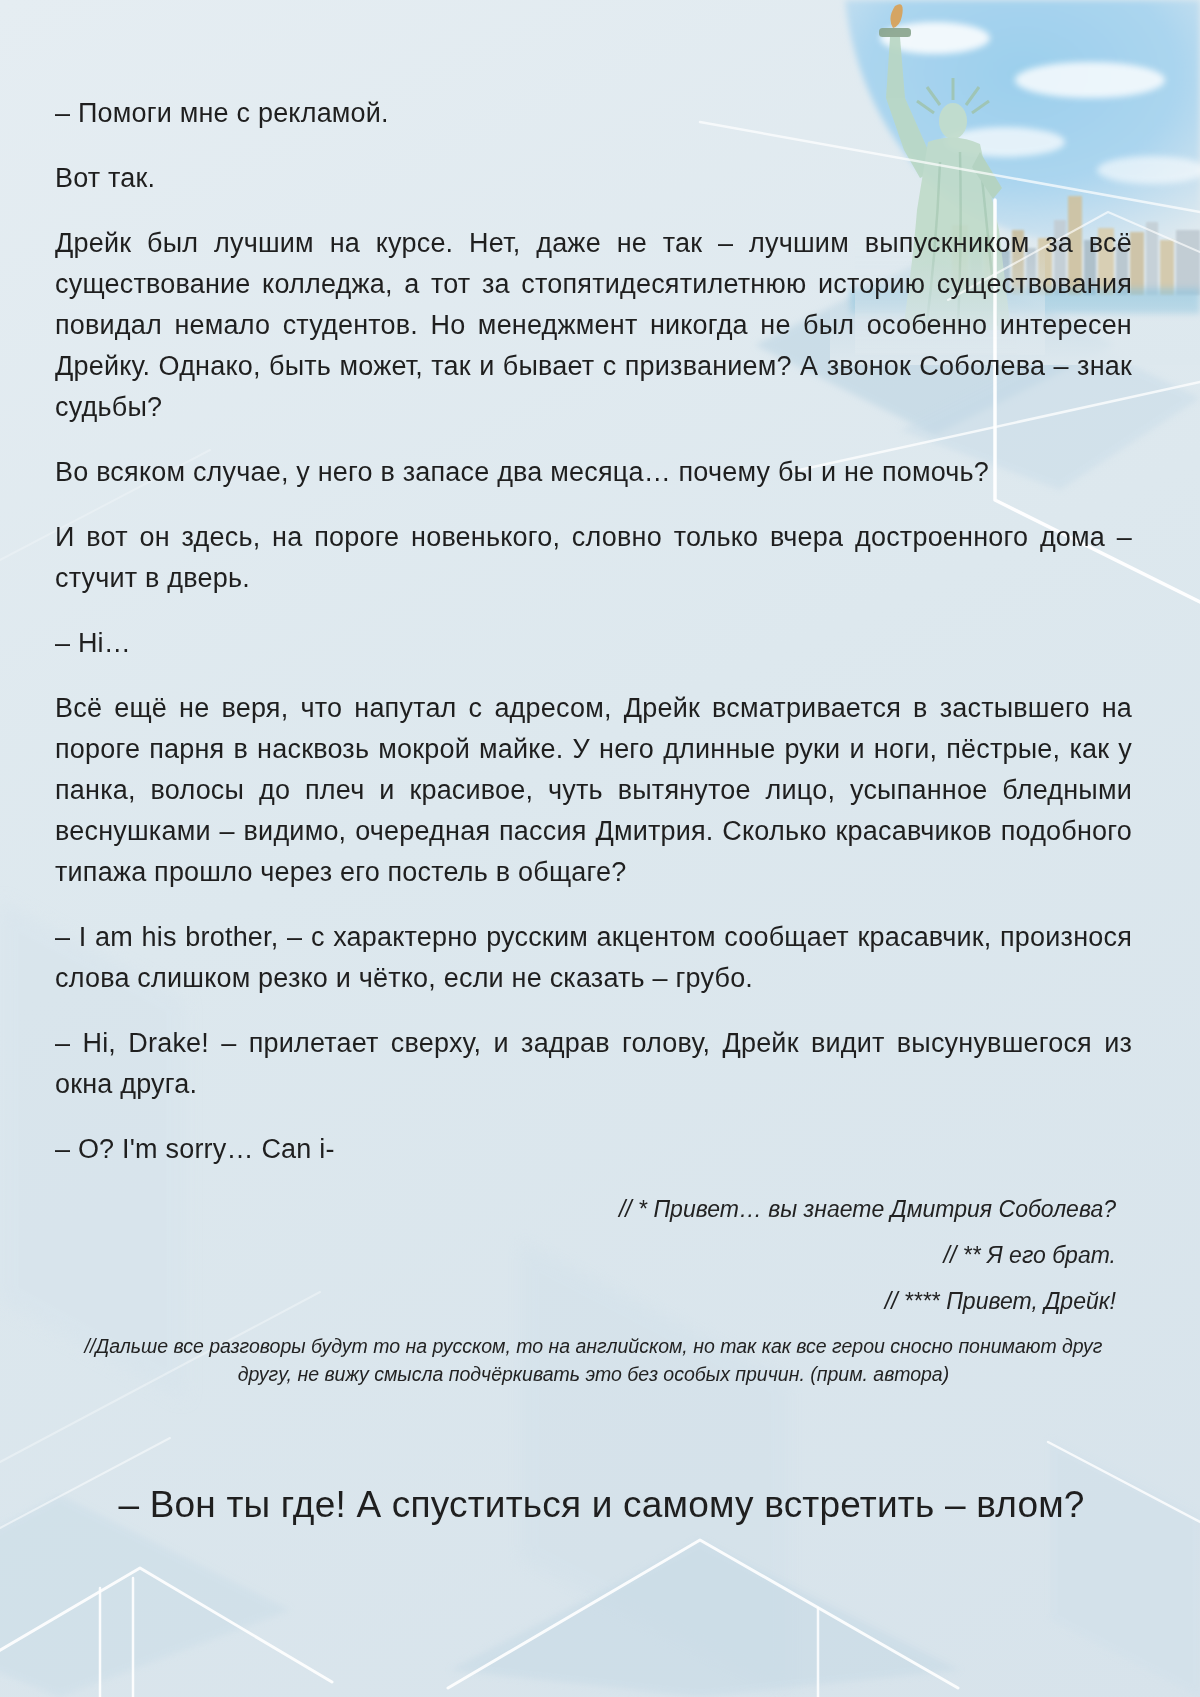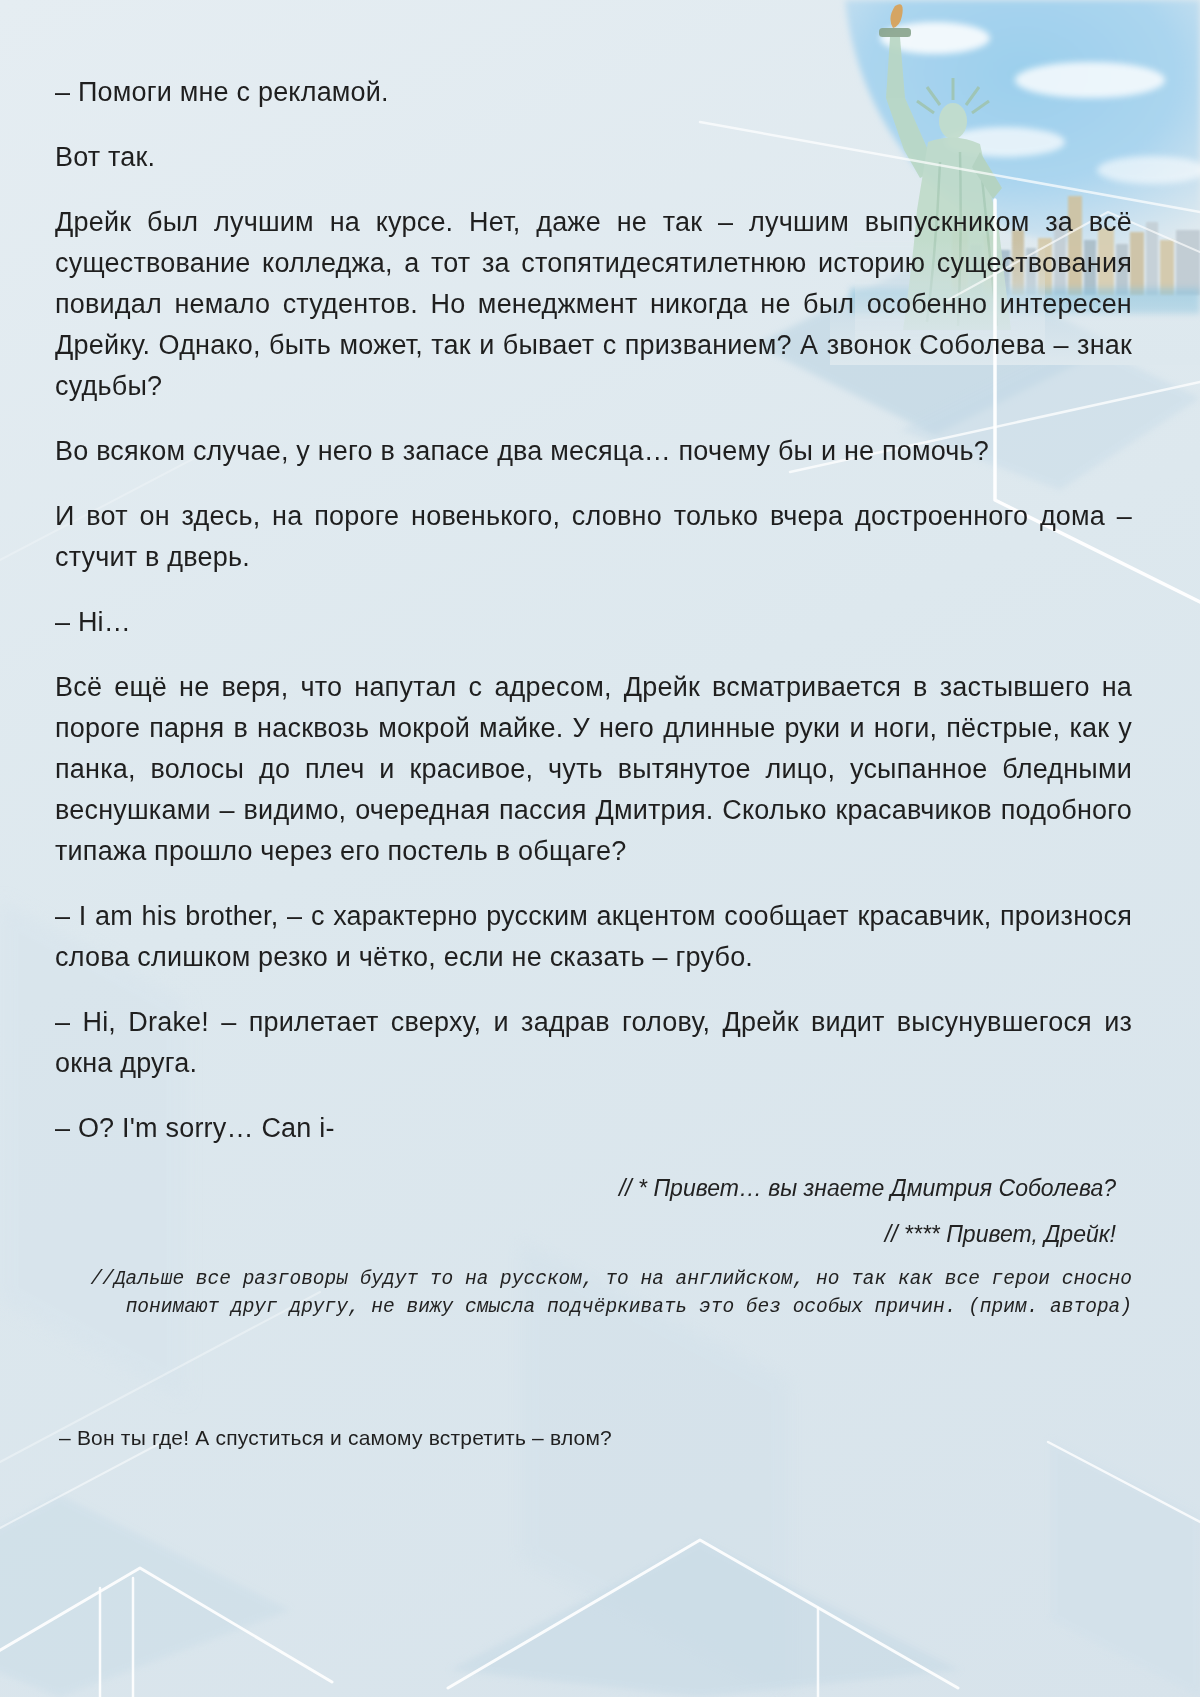--- a/index.html
+++ b/index.html
@@ -8,38 +8,38 @@
     font-family:"Liberation Sans","DejaVu Sans",sans-serif;
     background:#dde8ee;
   }
   .page{
     position:relative;width:1200px;height:1697px;overflow:hidden;
     background:linear-gradient(155deg,#e5edf2 0%,#dde8ee 45%,#d7e3eb 100%);
   }
   .bg-svg{position:absolute;left:0;top:0;width:1200px;height:1697px;display:block;}
   .text-layer{
     position:absolute;left:0;top:0;width:1200px;box-sizing:border-box;
-    padding:72px 68px 0 55px;color:#1f1f1f;
+    padding:93px 68px 0 55px;color:#1f1f1f;
   }
   p.story{
     font-size:27px;line-height:41px;letter-spacing:0.2px;
     margin:0 0 24px 0;text-align:justify;
   }
   .notes{margin-top:6px;}
   .notes p{
     margin:16px;text-align:right;font-style:italic;
     font-size:23px;line-height:30px;color:#222;
   }
   p.author-note{
-    margin:8px 0 0 0;text-align:right;font-style:italic;
-    font-size:19.5px;line-height:28px;color:#222;font-family:Liberation Mono, monospace;
+    margin:8px 0 0 0;text-align:center;font-style:italic;
+    font-size:19.5px;line-height:28px;color:#222;
   }
   p.closing{
-    font-size:21px;line-height:41px;letter-spacing:0.2px;
-    margin:96px 0 0 4px;text-align:left;
+    font-size:37px;line-height:41px;letter-spacing:0.2px;
+    margin:96px 0 0 16px;text-align:center;
   }
 </style>
 </head>
 <body>
 
 <div class="page">
 
   <svg class="bg-svg" viewBox="0 0 1200 1697" aria-hidden="true">
     <defs>
       <radialGradient id="skyGrad" cx="0.5" cy="0.3" r="0.8">
@@ -148,20 +148,21 @@
     <p class="story">Во всяком случае, у него в запасе два месяца… почему бы и не помочь?</p>
     <p class="story">И вот он здесь, на пороге новенького, словно только вчера достроенного дома – стучит в дверь.</p>
     <p class="story">– Hi…</p>
     <p class="story">Всё ещё не веря, что напутал с адресом, Дрейк всматривается в застывшего на пороге парня в насквозь мокрой майке. У него длинные руки и ноги, пёстрые, как у панка, волосы до плеч и красивое, чуть вытянутое лицо, усыпанное бледными веснушками – видимо, очередная пассия Дмитрия. Сколько красавчиков подобного типажа прошло через его постель в общаге?</p>
     <p class="story">– I am his brother, – с характерно русским акцентом сообщает красавчик, произнося слова слишком резко и чётко, если не сказать – грубо.</p>
     <p class="story">– Hi, Drake! – прилетает сверху, и задрав голову, Дрейк видит высунувшегося из окна друга.</p>
     <p class="story">– O? I'm sorry… Can i-</p>
 
     <div class="notes">
       <p>// * Привет… вы знаете Дмитрия Соболева?</p>
+      <p>// ** Я его брат.</p>
       <p>// **** Привет, Дрейк!</p>
     </div>
 
     <p class="author-note">//Дальше все разговоры будут то на русском, то на английском, но так как все герои сносно понимают друг другу, не вижу смысла подчёркивать это без особых причин. (прим. автора)</p>
 
     <p class="closing">– Вон ты где! А спуститься и самому встретить – влом?</p>
   </div>
 </div>
 
 </body></html>

